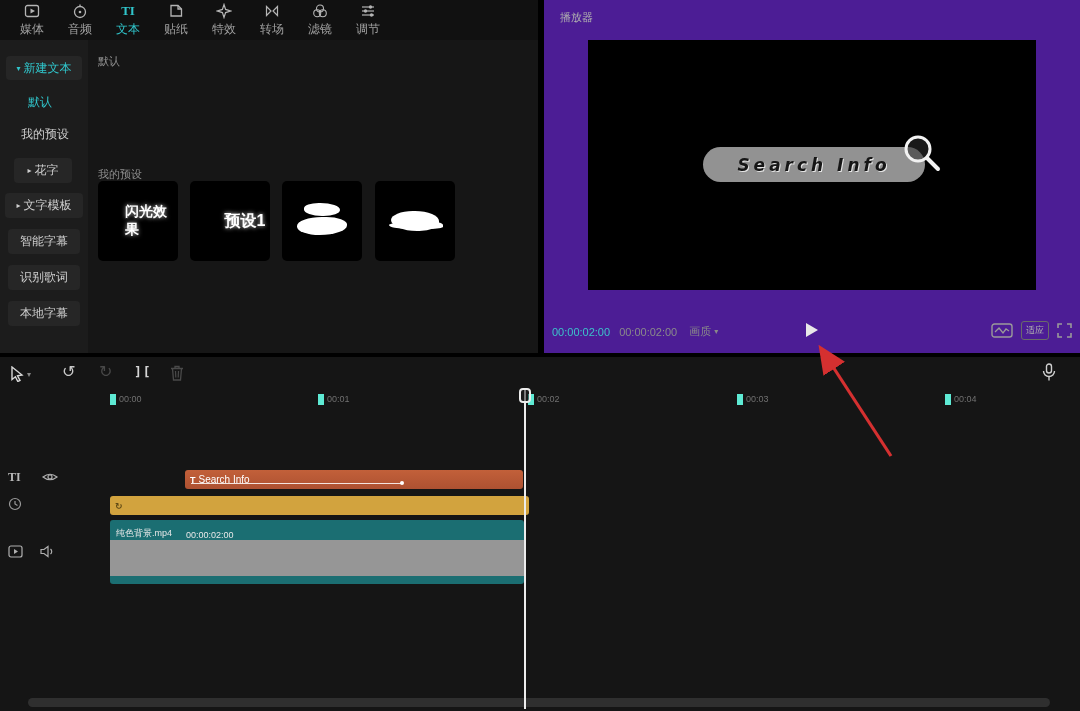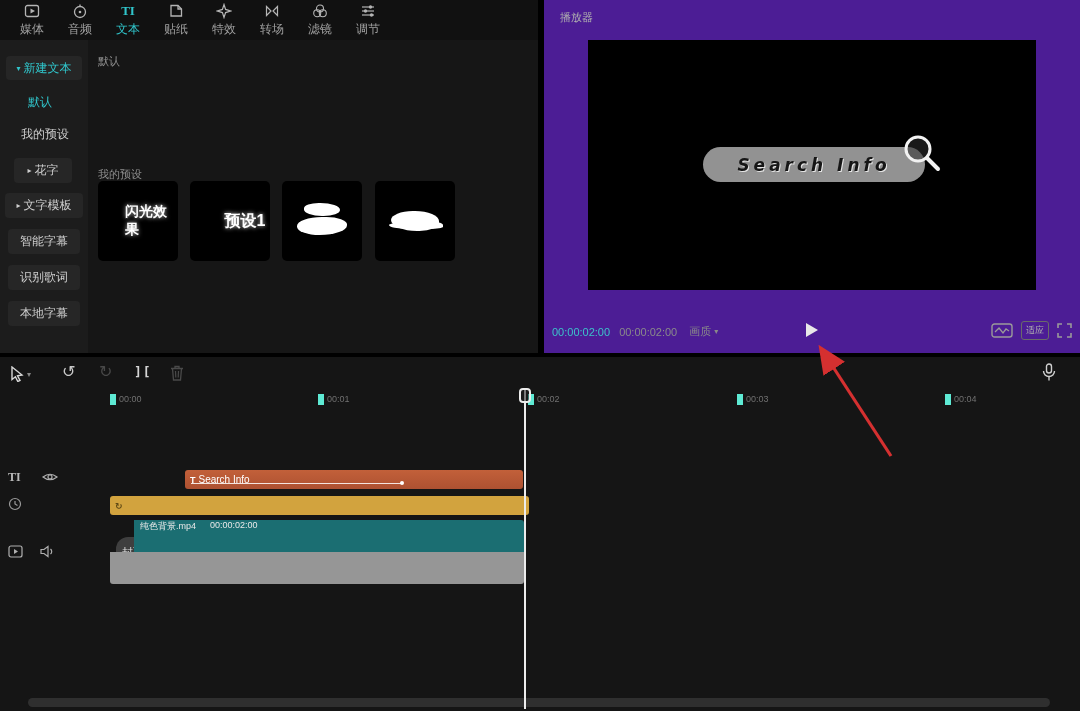--- a/index.html
+++ b/index.html
@@ -55,21 +55,21 @@
   .ruler-label{position:absolute;top:37px;font-size:9px;color:#707070;border-left:6px solid #5eead4;padding-left:3px;height:11px;line-height:10px;}
   .clip{position:absolute;border-radius:3px;cursor:pointer;}
   .text-clip{left:185px;top:113px;width:338px;height:19px;background:linear-gradient(#c2603a,#ad5131);display:flex;align-items:center;}
   .text-clip .t-badge{color:#fff;font-size:9px;font-weight:bold;margin:0 3px 0 5px;}
   .text-clip .clip-label{color:#fff;font-size:10px;}
   .anim-line{position:absolute;left:6px;top:13px;width:210px;height:1px;background:rgba(255,255,255,.85);}
   .anim-dot{position:absolute;left:215px;top:11px;width:4px;height:4px;border-radius:50%;background:#fff;}
   .effect-clip{left:110px;top:139px;width:419px;height:19px;background:#d2a33e;display:flex;align-items:center;}
   .effect-clip .mini{color:#5f4a16;font-size:9px;margin-left:5px;font-weight:bold;}
   .video-clip{left:110px;top:163px;width:414px;height:64px;overflow:hidden;}
-  .vc-head{height:32px;background:#1b6e72;display:flex;align-items:flex-start;margin-left:24px;}
+  .vc-head{height:20px;background:#1b6e72;display:flex;align-items:flex-end;}
   .vc-name{color:#e8e8e8;font-size:9px;margin-left:6px;}
   .vc-dur{color:#e8e8e8;font-size:9px;margin-left:14px;}
   .vc-body{height:36px;background:#969696;}
   .vc-foot{height:12px;background:#1b6e72;}
   .track-ico{position:absolute;color:#b8b8b8;display:flex;align-items:center;justify-content:center;}
   .cover-btn{position:absolute;left:68px;top:180px;width:34px;height:30px;background:#3f3f3f;border-radius:12px;color:#e0e0e0;font-size:11px;display:flex;align-items:center;justify-content:center;cursor:pointer;margin-left:48px;}
 
   .playhead-line{position:absolute;left:524px;top:389px;width:2px;height:320px;background:#ececec;z-index:20;}
   .playhead-handle{position:absolute;left:519px;top:388px;width:12px;height:15px;border:2px solid #ececec;background:rgba(30,30,30,.55);border-radius:4px;z-index:21;cursor:pointer;}
   .hscrollbar{position:absolute;left:28px;top:698px;width:1022px;height:9px;background:#2f2f2f;border-radius:5px;z-index:15;cursor:pointer;}

